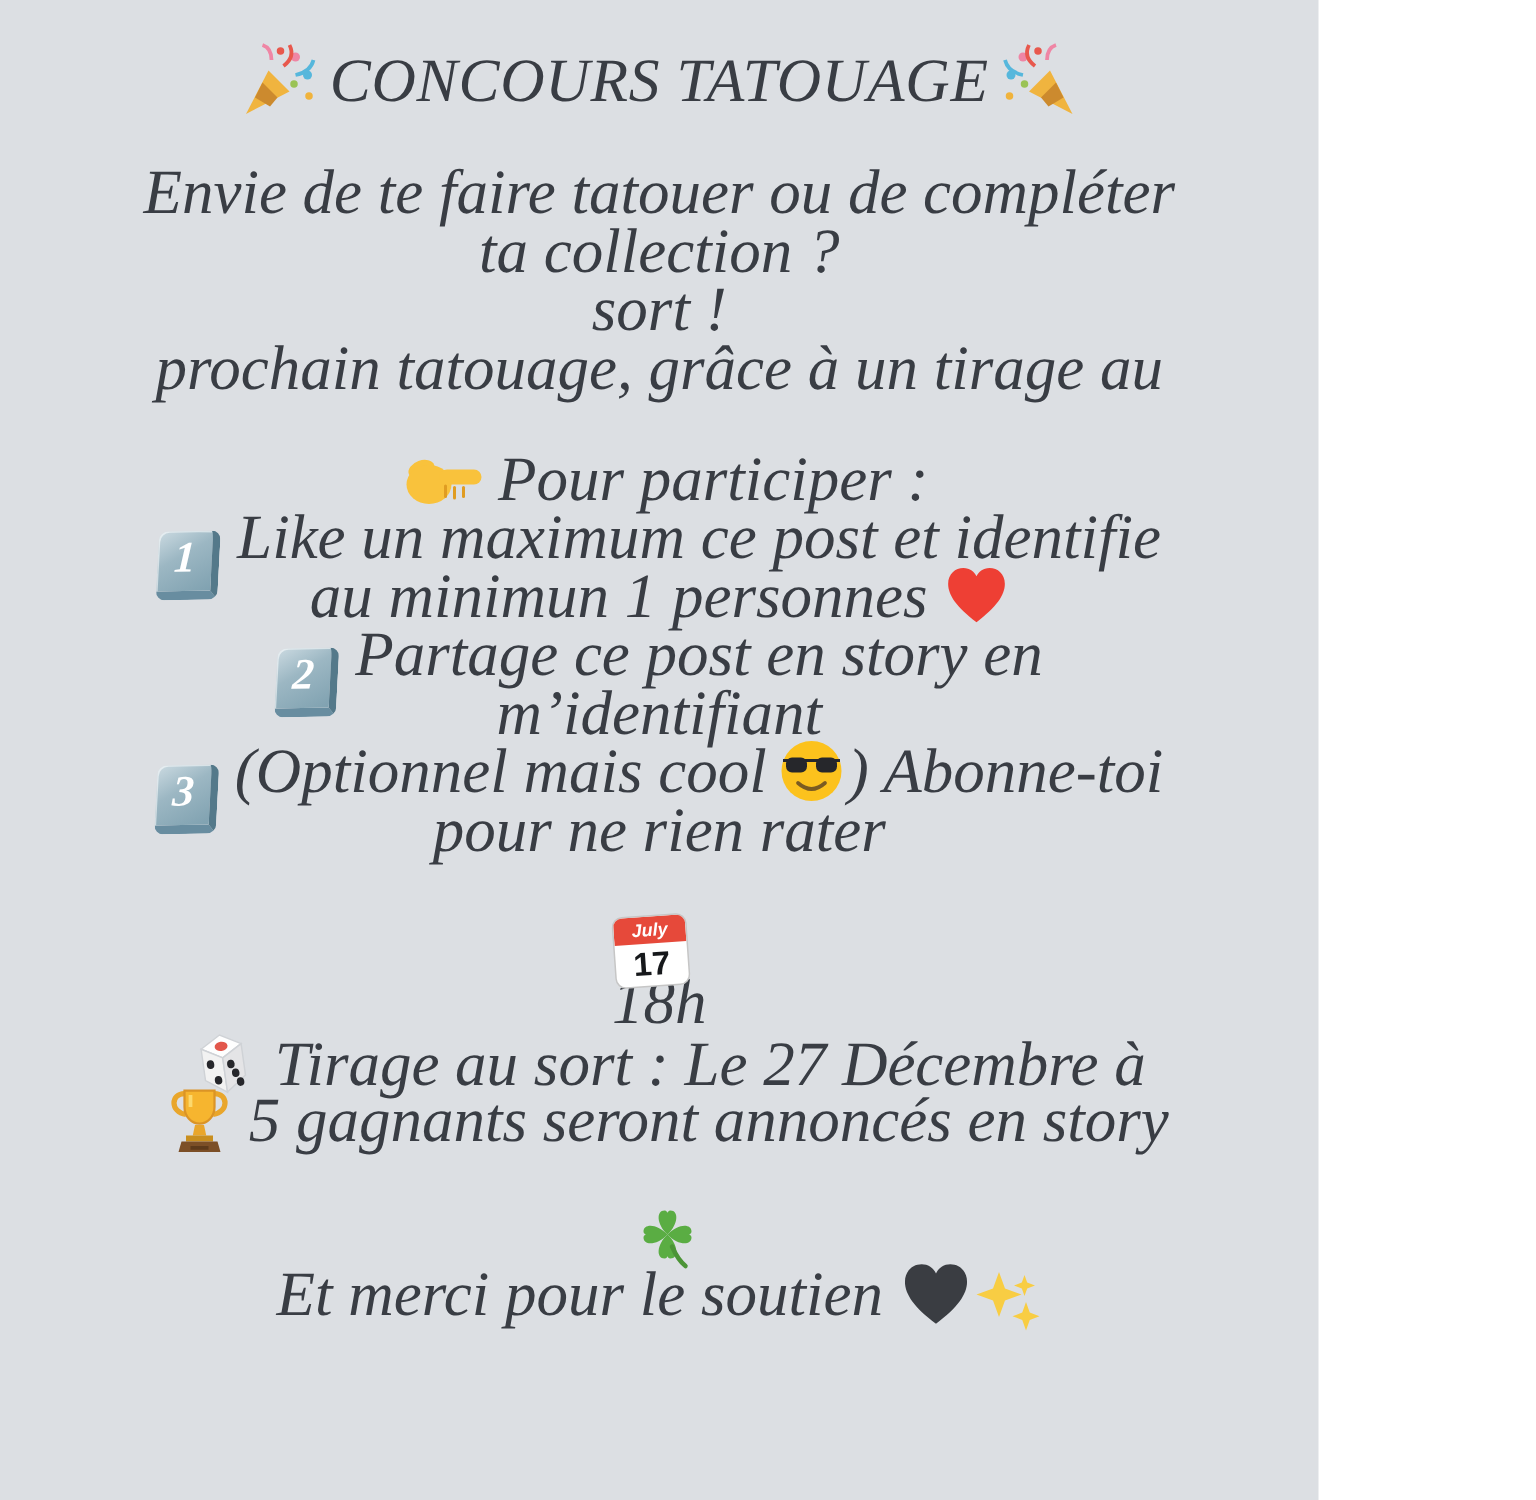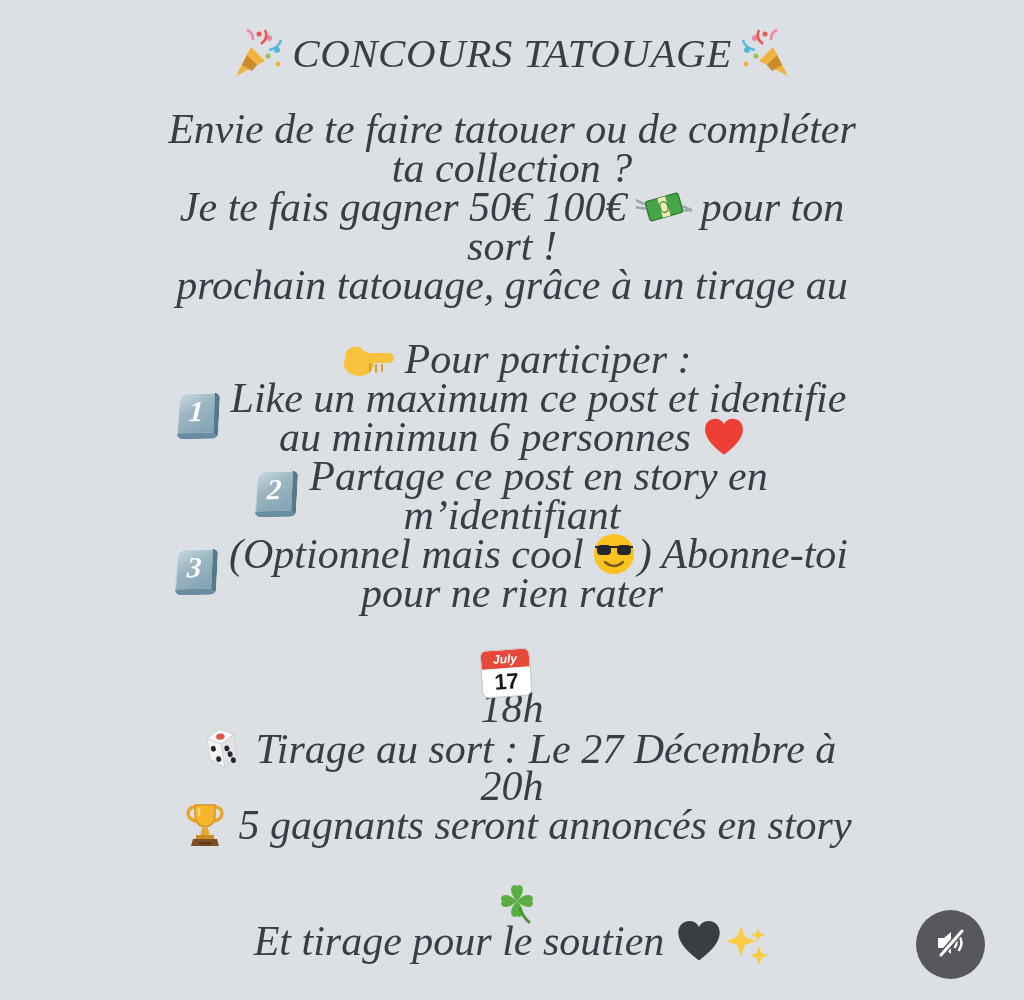--- a/index.html
+++ b/index.html
@@ -1,17 +1,17 @@
 <!DOCTYPE html>
 <html><head>
 <meta charset="utf-8">
 <style>
   html,body{margin:0;padding:0;}
   .canvas{
-    position:relative;width:1024px;height:1000px;overflow:hidden;
+    position:relative;width:879px;height:1000px;overflow:hidden;
     background:#dcdfe3;
     font-family:"Liberation Serif","DejaVu Serif",serif;
     font-style:italic;color:#393d44;
   }
   .post{position:absolute;left:0;top:0;width:100%;padding-top:30px;text-align:center;}
   .line{height:39px;line-height:39px;font-size:42px;white-space:nowrap;}
   .title-line{height:46px;line-height:46px;font-size:41px;letter-spacing:.5px;}
   .spacer-a{height:34px}.spacer-b{height:35px}.spacer-c{height:37px}.spacer-d{height:38px}
 
   .ic{display:inline-block;vertical-align:middle;position:relative;top:-4px;margin:0 9px;}
@@ -73,33 +73,20 @@
             <path d="M30,16 q8,-6 4,-14" stroke="#e8584d" stroke-width="2.5" fill="none"></path>
             <path d="M38,22 q10,-2 12,-10" stroke="#56b7dc" stroke-width="2.5" fill="none"></path>
             <path d="M22,12 q0,-8 -6,-10" stroke="#ef86a5" stroke-width="2.5" fill="none"></path>
           </svg></span>
     </div>
 
     <div class="spacer-a"></div>
 
     <div class="line">Envie de te faire tatouer ou de compléter</div>
     <div class="line">ta collection ?</div>
-    <div class="line">
-      <span>Je te fais gagner 50€ 100€</span><span class="ic"><svg width="56" height="44" viewBox="0 0 56 44">
-            <g transform="rotate(-16 28 22)">
-              <path d="M9,13 L1,6" stroke="#9aa7ad" stroke-width="2.5" stroke-linecap="round"></path>
-              <path d="M9,18 L0,14" stroke="#9aa7ad" stroke-width="2.5" stroke-linecap="round"></path>
-              <path d="M47,27 L55,34" stroke="#9aa7ad" stroke-width="2.5" stroke-linecap="round"></path>
-              <path d="M47,31 L56,33" stroke="#9aa7ad" stroke-width="2.5" stroke-linecap="round"></path>
-              <rect x="11" y="12" width="34" height="20" rx="2.5" fill="#46a546" stroke="#2d7d32" stroke-width="1.5"></rect>
-              <rect x="24" y="12" width="8" height="20" fill="#efeab5"></rect>
-              <ellipse cx="28" cy="22" rx="4" ry="5.5" fill="none" stroke="#2d7d32" stroke-width="1.2"></ellipse>
-            </g>
-          </svg></span><span>pour ton</span>
-    </div>
     <div class="line">sort !</div>
     <div class="line">prochain tatouage, grâce à un tirage au</div>
 
     <div class="spacer-b"></div>
 
     <div class="line">
       <span class="ic"><svg width="54" height="38" viewBox="0 0 54 38">
             <g fill="#f9c23c">
               <ellipse cx="12" cy="13" rx="9" ry="6" transform="rotate(-20 12 13)"></ellipse>
               <ellipse cx="17" cy="23" rx="15" ry="13"></ellipse>
@@ -109,21 +96,21 @@
               <path d="M28 24 v7"></path>
               <path d="M34 25 v7"></path>
               <path d="M40 25 v6"></path>
             </g>
           </svg></span><span>Pour participer :</span>
     </div>
     <div class="line">
       <span class="keycap">1</span><span>Like un maximum ce post et identifie</span>
     </div>
     <div class="line">
-      <span>au minimun 6 personnes</span><span class="ic ic-end"><svg width="42" height="40" viewBox="0 0 40 38">
+      <span>au minimun 1 personnes</span><span class="ic ic-end"><svg width="42" height="40" viewBox="0 0 40 38">
             <path d="M20 36 C7.5 26.5 2 19 2 11.6 C2 5.2 6.6 1.5 11.7 1.5 C15.8 1.5 18.8 4 20 6.8 C21.2 4 24.2 1.5 28.3 1.5 C33.4 1.5 38 5.2 38 11.6 C38 19 32.5 26.5 20 36 Z" fill="#ee3f34"></path>
           </svg></span>
     </div>
     <div class="line">
       <span class="keycap">2</span><span>Partage ce post en story en</span>
     </div>
     <div class="line">m’identifiant</div>
     <div class="line">
       <span class="keycap">3</span><span>(Optionnel mais cool</span><span class="ic ic-shades"><svg width="44" height="44" viewBox="0 0 44 44">
             <circle cx="22" cy="22" r="20" fill="#fcc21d"></circle>
@@ -149,21 +136,20 @@
               <polygon points="40,13 26,21 26,45 40,35" fill="#e4e4e6" stroke="#cfd2d6" stroke-width="1"></polygon>
               <ellipse cx="26" cy="13" rx="4.5" ry="3.2" fill="#e2574c"></ellipse>
               <ellipse cx="17" cy="24.5" rx="2.6" ry="3" fill="#26272b"></ellipse>
               <ellipse cx="21" cy="36" rx="2.6" ry="3" fill="#26272b"></ellipse>
               <ellipse cx="31" cy="26" rx="2.6" ry="3" fill="#26272b"></ellipse>
               <ellipse cx="33.5" cy="32.5" rx="2.6" ry="3" fill="#26272b"></ellipse>
               <ellipse cx="36" cy="39" rx="2.6" ry="3" fill="#26272b"></ellipse>
             </g>
           </svg></span><span>Tirage au sort : Le 27 Décembre à</span>
     </div>
-    <div class="line">20h</div>
     <div class="line">
       <span class="ic"><svg width="48" height="46" viewBox="0 0 48 46">
             <path d="M14 5 C5 5 4 17 15 19" fill="none" stroke="#e9a62b" stroke-width="3.5"></path>
             <path d="M34 5 C43 5 44 17 33 19" fill="none" stroke="#e9a62b" stroke-width="3.5"></path>
             <path d="M14 3 h20 v11 a10 11 0 0 1 -20 0 Z" fill="#f6b52f" stroke="#db9426" stroke-width="1.5"></path>
             <path d="M18 6 v8" stroke="#fcd96d" stroke-width="2.5"></path>
             <path d="M21 26 h6 l1.5 7 h-9 Z" fill="#e9a62b"></path>
             <rect x="15" y="33" width="18" height="4" fill="#c98f1f"></rect>
             <path d="M12 37 h24 l2 7 H10 Z" fill="#7c4f27"></path>
             <rect x="18" y="40" width="12" height="2.5" fill="#5d3a1b"></rect>
@@ -180,21 +166,21 @@
             <g fill="#5aad43">
               <use href="#lf" transform="translate(22,12)"></use>
               <use href="#lf" transform="translate(32,22) rotate(90)"></use>
               <use href="#lf" transform="translate(22,32) rotate(180)"></use>
               <use href="#lf" transform="translate(12,22) rotate(270)"></use>
             </g>
             <path d="M25 30 q4 9 9 13" stroke="#4c9437" stroke-width="3" fill="none" stroke-linecap="round"></path>
           </svg></span>
     </div>
     <div class="line">
-      <span>Et tirage pour le soutien</span><span class="ic ic-end"><svg width="46" height="44" viewBox="0 0 40 38">
+      <span>Et merci pour le soutien</span><span class="ic ic-end"><svg width="46" height="44" viewBox="0 0 40 38">
             <path d="M20 36 C7.5 26.5 2 19 2 11.6 C2 5.2 6.6 1.5 11.7 1.5 C15.8 1.5 18.8 4 20 6.8 C21.2 4 24.2 1.5 28.3 1.5 C33.4 1.5 38 5.2 38 11.6 C38 19 32.5 26.5 20 36 Z" fill="#3a3d42"></path>
           </svg></span><span class="ic ic-spark"><svg width="46" height="46" viewBox="0 0 46 46">
             <g fill="#f8cd43">
               <path d="M17 2 L21 13 L32 17 L21 21 L17 32 L13 21 L2 17 L13 13 Z"></path>
               <path d="M35 22 L37.5 29 L44 31.5 L37.5 34 L35 41 L32.5 34 L26 31.5 L32.5 29 Z"></path>
               <path d="M34 4 L35.8 9 L41 11 L35.8 13 L34 18 L32.2 13 L27 11 L32.2 9 Z"></path>
             </g>
           </svg></span>
     </div>
 

